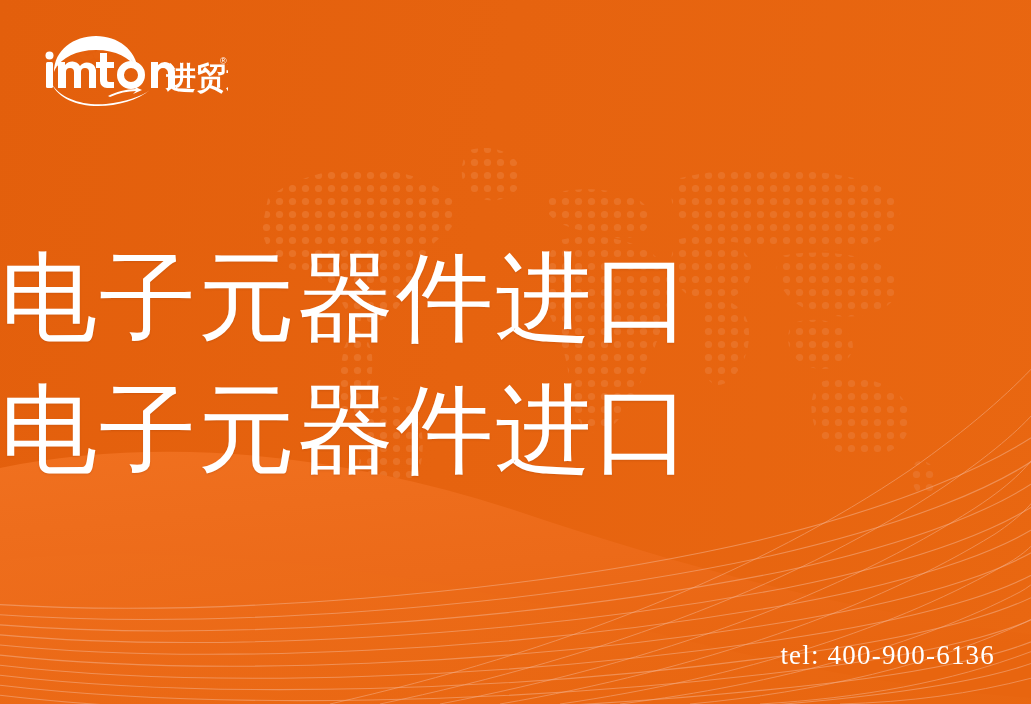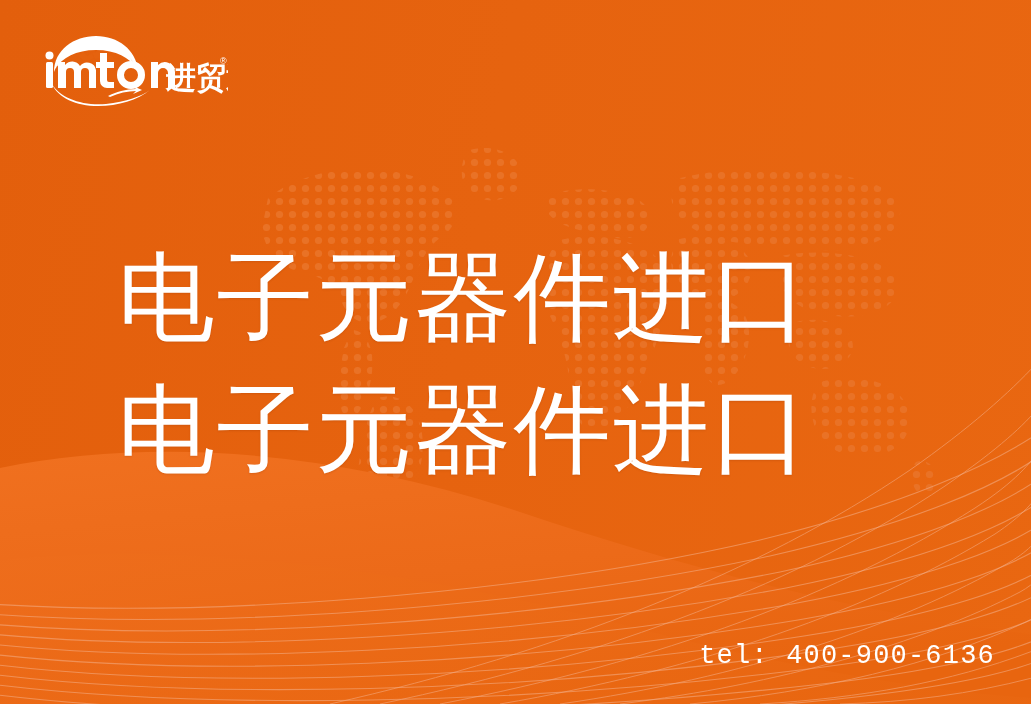--- a/index.html
+++ b/index.html
@@ -43,21 +43,21 @@
     height: 80px;
   }
   .logo svg { display: block; }
 
   
   .headline {
     position: absolute;
     left: 0;
     top: 232px;
     width: 928px;
-    text-align: center;
+    text-align: left;
     color: #ffffff;
     font-family: "Liberation Sans", "DejaVu Sans", sans-serif;
     font-weight: 400;
     letter-spacing: 2px;
     line-height: 1.36;
     text-shadow: 0 1px 2px rgba(120, 45, 0, 0.18);
     pointer-events: none;
   }
   .headline-line {
     display: block;
@@ -66,21 +66,21 @@
   }
 
   
   .tel {
     position: absolute;
     right: 36px;
     bottom: 33px;
     color: #ffffff;
     font-size: 27px;
     letter-spacing: 1.2px;
-    font-family: Liberation Mono, monospace;
+    font-family: Liberation Serif, serif;
     white-space: nowrap;
   }
 </style>
 </head>
 <body>
 
 <div class="banner">
 
   <div class="bg-base"></div>
 

